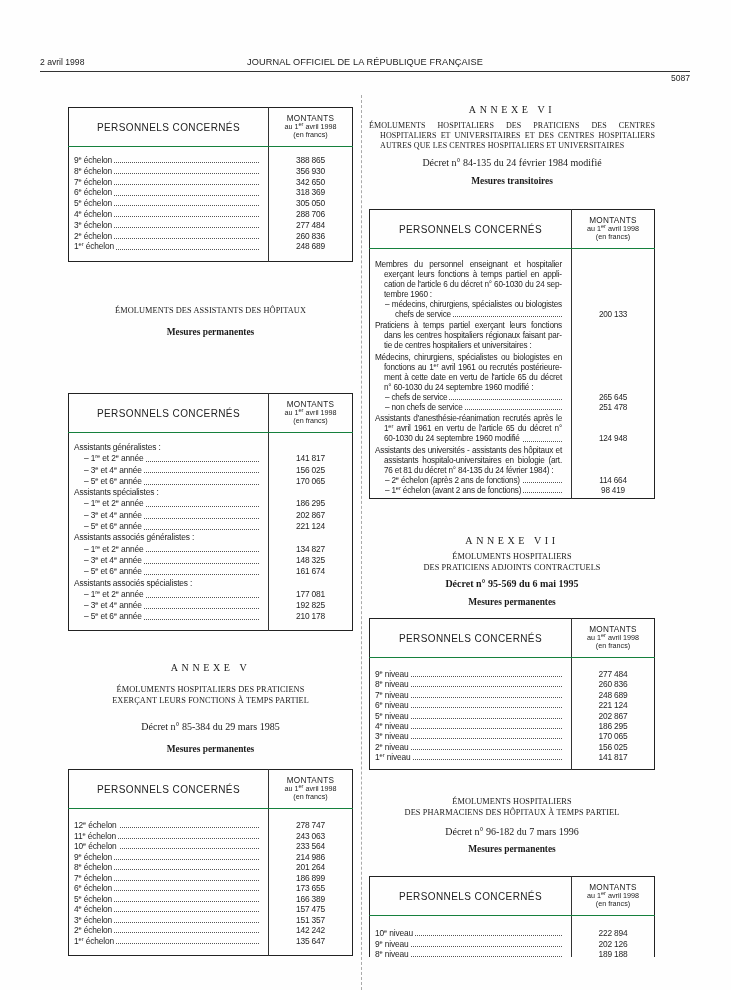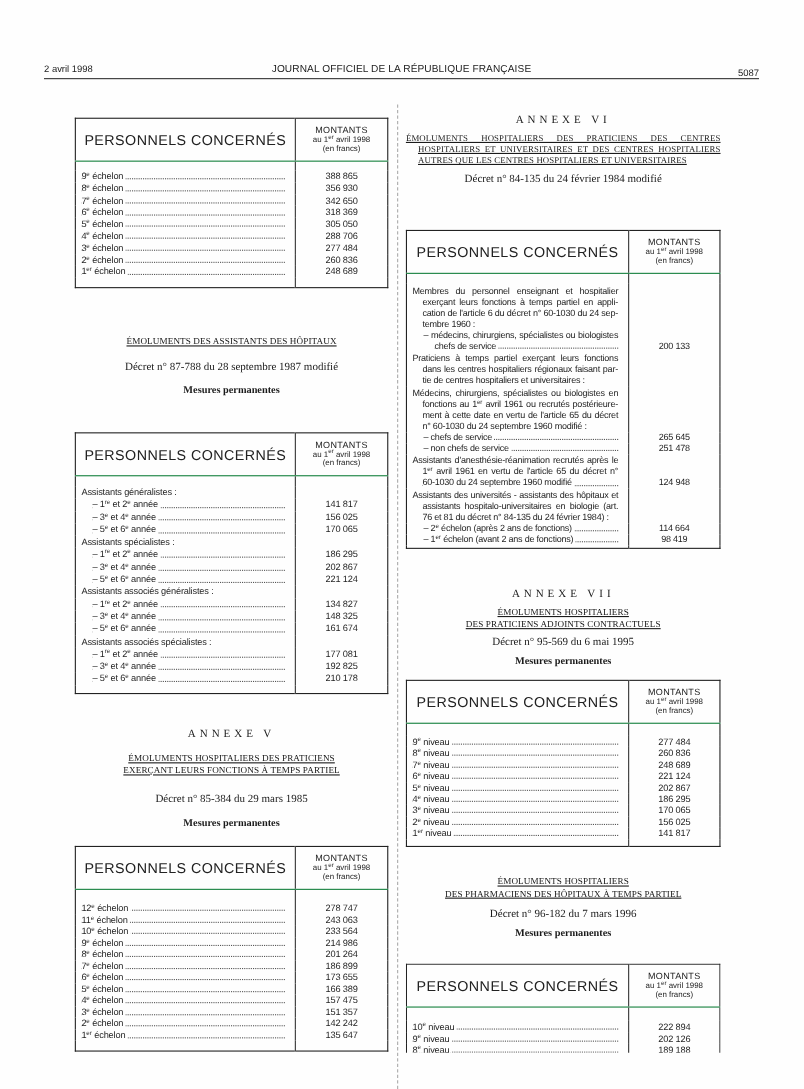--- a/index.html
+++ b/index.html
@@ -1,47 +1,47 @@
 <!DOCTYPE html>
 <html><head>
 <meta charset="utf-8">
 <style>
   body{margin:0;background:#fff;}
   .page{position:relative;width:731px;height:990px;overflow:hidden;background:#fefefe;color:#1c1c1c;font-family:"Liberation Sans",sans-serif;}
   .runhead{position:absolute;top:57px;left:40px;width:650px;height:12px;font-size:8.6px;line-height:11px;}
   .rh-date{position:absolute;left:0;top:0;}
   .rh-title{position:absolute;left:0;right:0;top:0;text-align:center;font-size:9.2px;letter-spacing:0.1px;}
-  .rh-page{position:absolute;right:0;top:4px;}
+  .rh-page{position:absolute;right:0;top:16px;}
   .rh-rule{position:absolute;left:40px;width:650px;top:71px;border-top:1px solid #333;}
   .colsep{position:absolute;left:361px;top:95px;height:895px;border-left:1px dashed #aaa;}
 
   .sec{position:absolute;}
   .sec.l{left:68px;width:285px;}
   .sec.r{left:369px;width:286px;}
   .annex-head{text-align:center;font-family:"Liberation Serif",serif;color:#1a1a1a;}
   .annex-title{font-size:10px;letter-spacing:3.6px;line-height:11px;}
-  .annex-sub{font-size:8.3px;line-height:11px;letter-spacing:0.1px;text-decoration:underline;}
+  .annex-sub{font-size:8.3px;line-height:11px;letter-spacing:0.1px;}
   .annex-decree{font-size:10px;line-height:11px;}
   .annex-measures{font-size:9.4px;font-weight:bold;line-height:11px;}
 
   
   #hd-l1{top:291.5px;} #hd-l1 .annex-sub{margin-top:13px;} #hd-l1 .annex-decree{margin-top:12px;} #hd-l1 .annex-measures{margin-top:11px;}
   #hd-l2{top:661.5px;} #hd-l2 .annex-sub{margin-top:11px;} #hd-l2 .annex-decree{margin-top:15px;} #hd-l2 .annex-measures{margin-top:12px;}
   #hd-r0{top:103.5px;} #hd-r0 .annex-sub{margin-top:6.5px;} #hd-r0 .annex-decree{margin-top:5.5px;} #hd-r0 .annex-measures{margin-top:8px;}
   #hd-r0 .annex-sub{text-align:justify;padding-left:11px;text-indent:-11px;line-height:10px;font-size:8px;hyphens:manual;}
-  #hd-r1{top:534.5px;} #hd-r1 .annex-sub{margin-top:5px;} #hd-r1 .annex-decree{margin-top:5px;} #hd-r1 .annex-measures{margin-top:8px;}
+  #hd-r1{top:534.5px;} #hd-r1 .annex-sub{margin-top:5px;} #hd-r1 .annex-decree{margin-top:5px;font-weight:bold;} #hd-r1 .annex-measures{margin-top:8px;}
   #hd-r2{top:789.5px;} #hd-r2 .annex-sub{margin-top:6px;} #hd-r2 .annex-decree{margin-top:8px;} #hd-r2 .annex-measures{margin-top:7px;}
 
   
   #tb-l0{top:107px;} #tb-l1{top:393px;} #tb-l2{top:769px;}
   #tb-r0{top:209px;} #tb-r1{top:618px;} #tb-r2{top:876px;height:81px;overflow:hidden;}
 
   table.tbl{border-collapse:collapse;width:100%;table-layout:fixed;border:1.6px solid #222;}
   .tbl th{font-weight:normal;height:38px;border-bottom:1px solid #15803d;vertical-align:middle;padding:0;color:#222;}
-  .tbl th.c1{font-size:13px;letter-spacing:0.4px;}
+  .tbl th.c1{font-size:10px;letter-spacing:0.4px;}
   .tbl th.c2{border-left:1px solid #333;font-size:7.2px;line-height:8.2px;}
   .tbl th .m1{font-size:8.2px;letter-spacing:0.3px;display:block;}
   .tbl th .m2,.tbl th .m3{display:block;}
   .tbl td{padding:0;font-size:8.4px;letter-spacing:-0.15px;line-height:10.8px;vertical-align:bottom;color:#1e1e1e;}
   .tbl td.v{border-left:1px solid #333;text-align:center;}
   .tbl td.l{padding-left:5px;padding-right:9px;}
   .tbl tr.pad td{line-height:0;font-size:0;}
 
   #tb-l0 td{line-height:10.8px;} #tb-l0 .pt td{height:8px;} #tb-l0 .pb td{height:9px;}
   #tb-l1 td{line-height:11.3px;} #tb-l1 .pt td{height:9px;} #tb-l1 .pb td{height:7px;}
@@ -152,21 +152,20 @@
             <td class="v"></td>
           </tr>
         </tbody>
       </table>
     </div>
 
   <div class="sec l annex-head" id="hd-l1">
     <div class="annex-sub">
       <div>ÉMOLUMENTS DES ASSISTANTS DES HÔPITAUX</div>
     </div>
-    <div class="annex-decree">Décret n° 87-788 du 28 septembre 1987 modifié</div>
     <div class="annex-measures">Mesures permanentes</div>
   </div>
   <div class="sec l" id="tb-l1">
       <table class="tbl">
         <colgroup>
           <col style="width: 200px;">
           <col>
         </colgroup>
         <thead>
           <tr>
@@ -394,20 +393,21 @@
             <td class="v"></td>
           </tr>
         </tbody>
       </table>
     </div>
 
   <div class="sec r annex-head" id="hd-r0">
     <div class="annex-title">ANNEXE VI</div>
     <div class="annex-sub">ÉMOLUMENTS HOSPITALIERS DES PRATICIENS DES CENTRES HOSPITALIERS ET UNIVERSITAIRES ET DES CENTRES HOSPI­TALIERS AUTRES QUE LES CENTRES HOSPITALIERS ET UNI­VERSITAIRES</div>
     <div class="annex-decree">Décret n° 84-135 du 24 février 1984 modifié</div>
+    <div class="annex-measures">Mesures transitoires</div>
   </div>
   <div class="sec r" id="tb-r0">
       <table class="tbl">
         <colgroup>
           <col style="width: 202px;">
           <col>
         </colgroup>
         <thead>
           <tr>
             <th class="c1">PERSONNELS CONCERNÉS</th>

